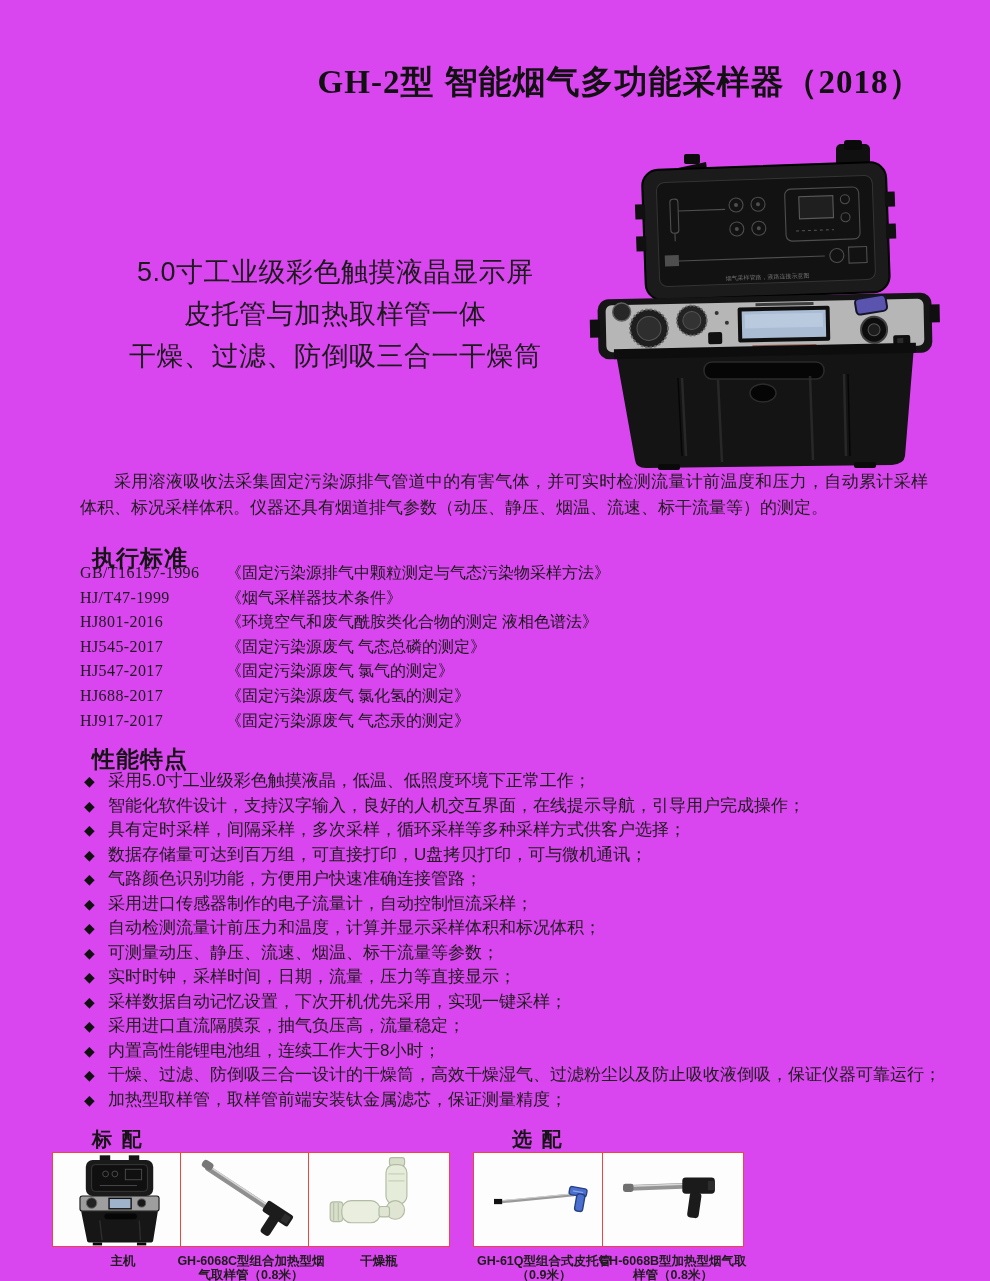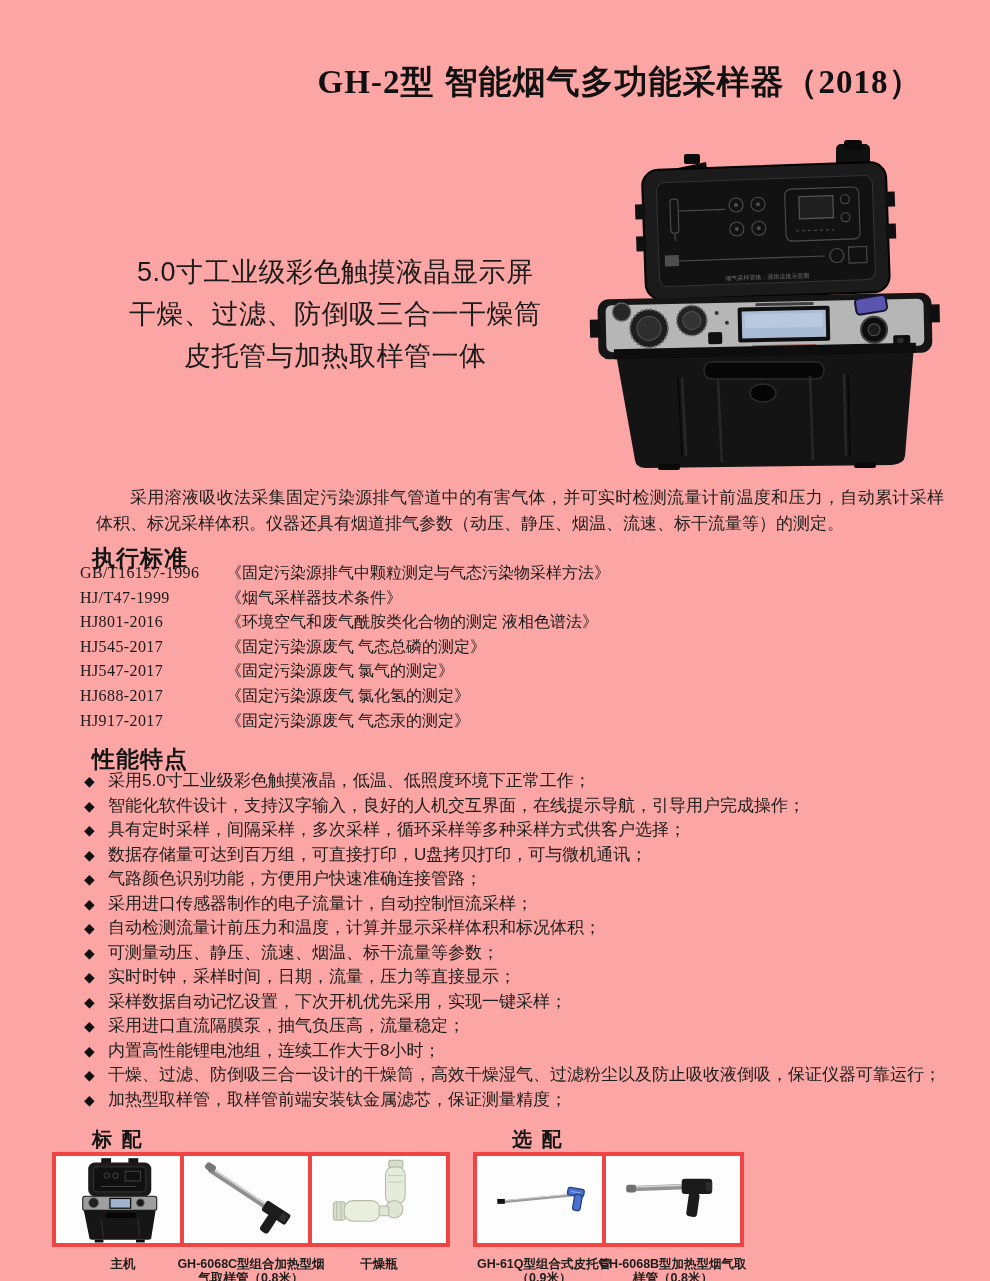--- a/index.html
+++ b/index.html
@@ -1,37 +1,37 @@
 <!DOCTYPE html>
 <html><head>
 <meta charset="utf-8">
 <style>
   html,body { margin:0; padding:0; background:#ffffff; }
   .page {
     position:relative; width:990px; height:1281px; margin:0 auto;
-    background:#fca5a5; color:#1d1d1b; overflow:hidden;
+    background:#d946ef; color:#1d1d1b; overflow:hidden;
     font-family:"Liberation Sans", sans-serif;
   }
   
   .title {
     position:absolute; left:290px; top:60px; width:660px; margin:0;
     text-align:center; white-space:nowrap;
     font-size:33px; font-weight:bold; letter-spacing:1px; color:#111;
   }
   .title .t-model { font-family:"Liberation Serif", serif; margin-right:10px; }
   .title .t-year  { font-family:"Liberation Serif", serif; }
   
   .highlights { position:absolute; left:129px; top:251px; }
   .hl { font-size:27px; line-height:42px; color:#1b1b1b; letter-spacing:0.5px;text-align:center; }
   
   .device { position:absolute; left:586px; top:138px; width:358px; height:334px; }
   .device svg { width:100%; height:100%; display:block; }
   
   .intro {
-    position:absolute; left:80px; top:469px; width:848px; margin:16px;
+    position:absolute; left:80px; top:469px; width:848px; margin:0;
     font-size:17px; line-height:25.5px; text-indent:2em; text-align:justify;
   }
   
   .sec-h {
     position:absolute; margin:12px; font-size:23px; font-weight:bold;
     color:#141414; letter-spacing:1px;
   }
   .std-h  { left:80px; top:531px; }
   .feat-h { left:80px; top:732px; }
   
@@ -50,21 +50,21 @@
   
   .pkg-h {
     position:absolute; top:1112px; margin:14px; font-size:20px; font-weight:bold;
     color:#141414; letter-spacing:2px; white-space:pre;
   }
   .pkg-std { left:78px; }
   .pkg-opt { left:498px; }
   
   .thumb {
     position:absolute; top:1152px; width:142px; height:95px; margin:0;
-    border:4px solid #ef4444; background:#fdfdfd; box-sizing:border-box;
+    border:1px solid #ef4444; background:#fdfdfd; box-sizing:border-box;
   }
   .thumb svg { width:100%; height:100%; display:block; }
   .thumb figcaption {
     position:absolute; top:101px; left:50%; transform:translateX(-50%);
     width:150px; text-align:center; font-size:12.5px; line-height:14px;
     color:#1d1d1b; font-weight:bold;
   }
   .t1 { left:52px; } .t2 { left:180px; } .t3 { left:308px; }
   .t4 { left:473px; } .t5 { left:602px; }
 </style>
@@ -164,23 +164,23 @@
       </g>
       <rect x="72" y="326" width="22" height="6" rx="2" fill="#0a0a0a"></rect>
       <rect x="268" y="324" width="22" height="6" rx="2" fill="#0a0a0a"></rect>
     </svg>
   </div>
 
   <div class="highlights">
 
       <div class="hl">5.0寸工业级彩色触摸液晶显示屏</div>
 
+      <div class="hl">皮托管与加热取样管一体</div>
+
       <div class="hl">干燥、过滤、防倒吸三合一干燥筒</div>
-
-      <div class="hl">皮托管与加热取样管一体</div>
     </div>
 
   <p class="intro">采用溶液吸收法采集固定污染源排气管道中的有害气体，并可实时检测流量计前温度和压力，自动累计采样体积、标况采样体积。仪器还具有烟道排气参数（动压、静压、烟温、流速、标干流量等）的测定。</p>
 
   <h2 class="sec-h std-h">执行标准</h2>
   <div class="standards">
 
       <div class="std-row">
         <span class="std-code">GB/T16157-1996</span>
         <span class="std-title">《固定污染源排气中颗粒测定与气态污染物采样方法》</span>

